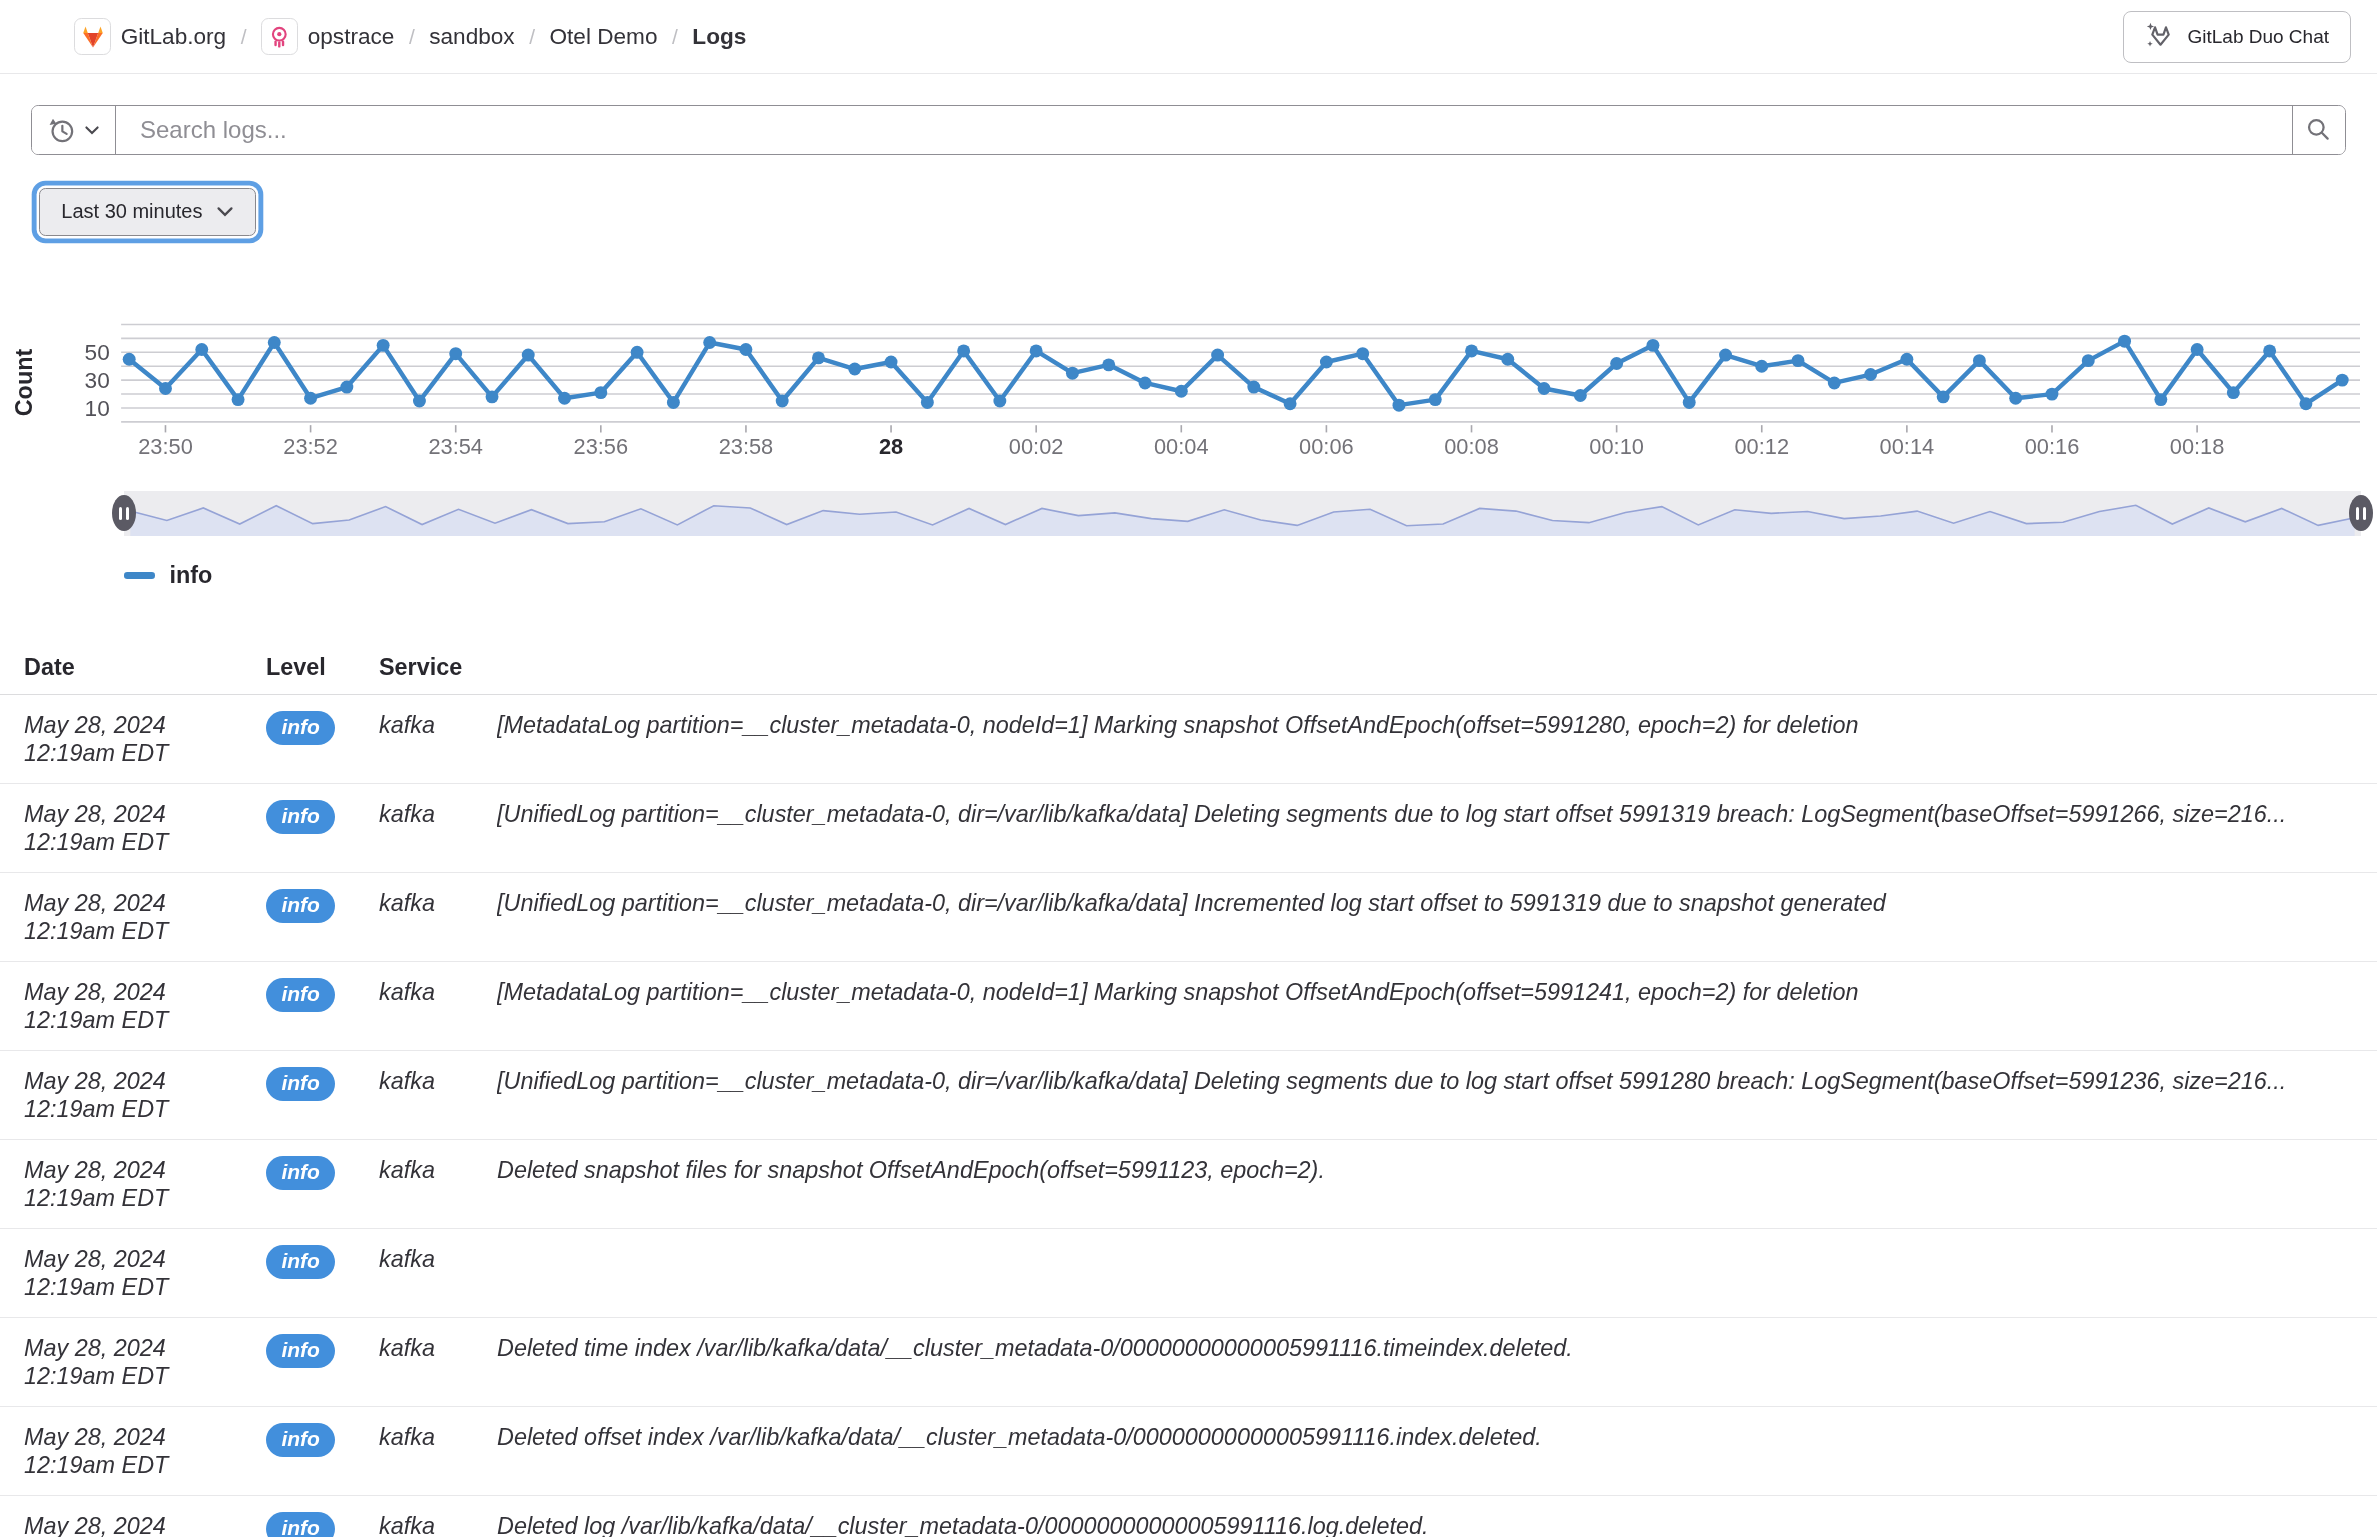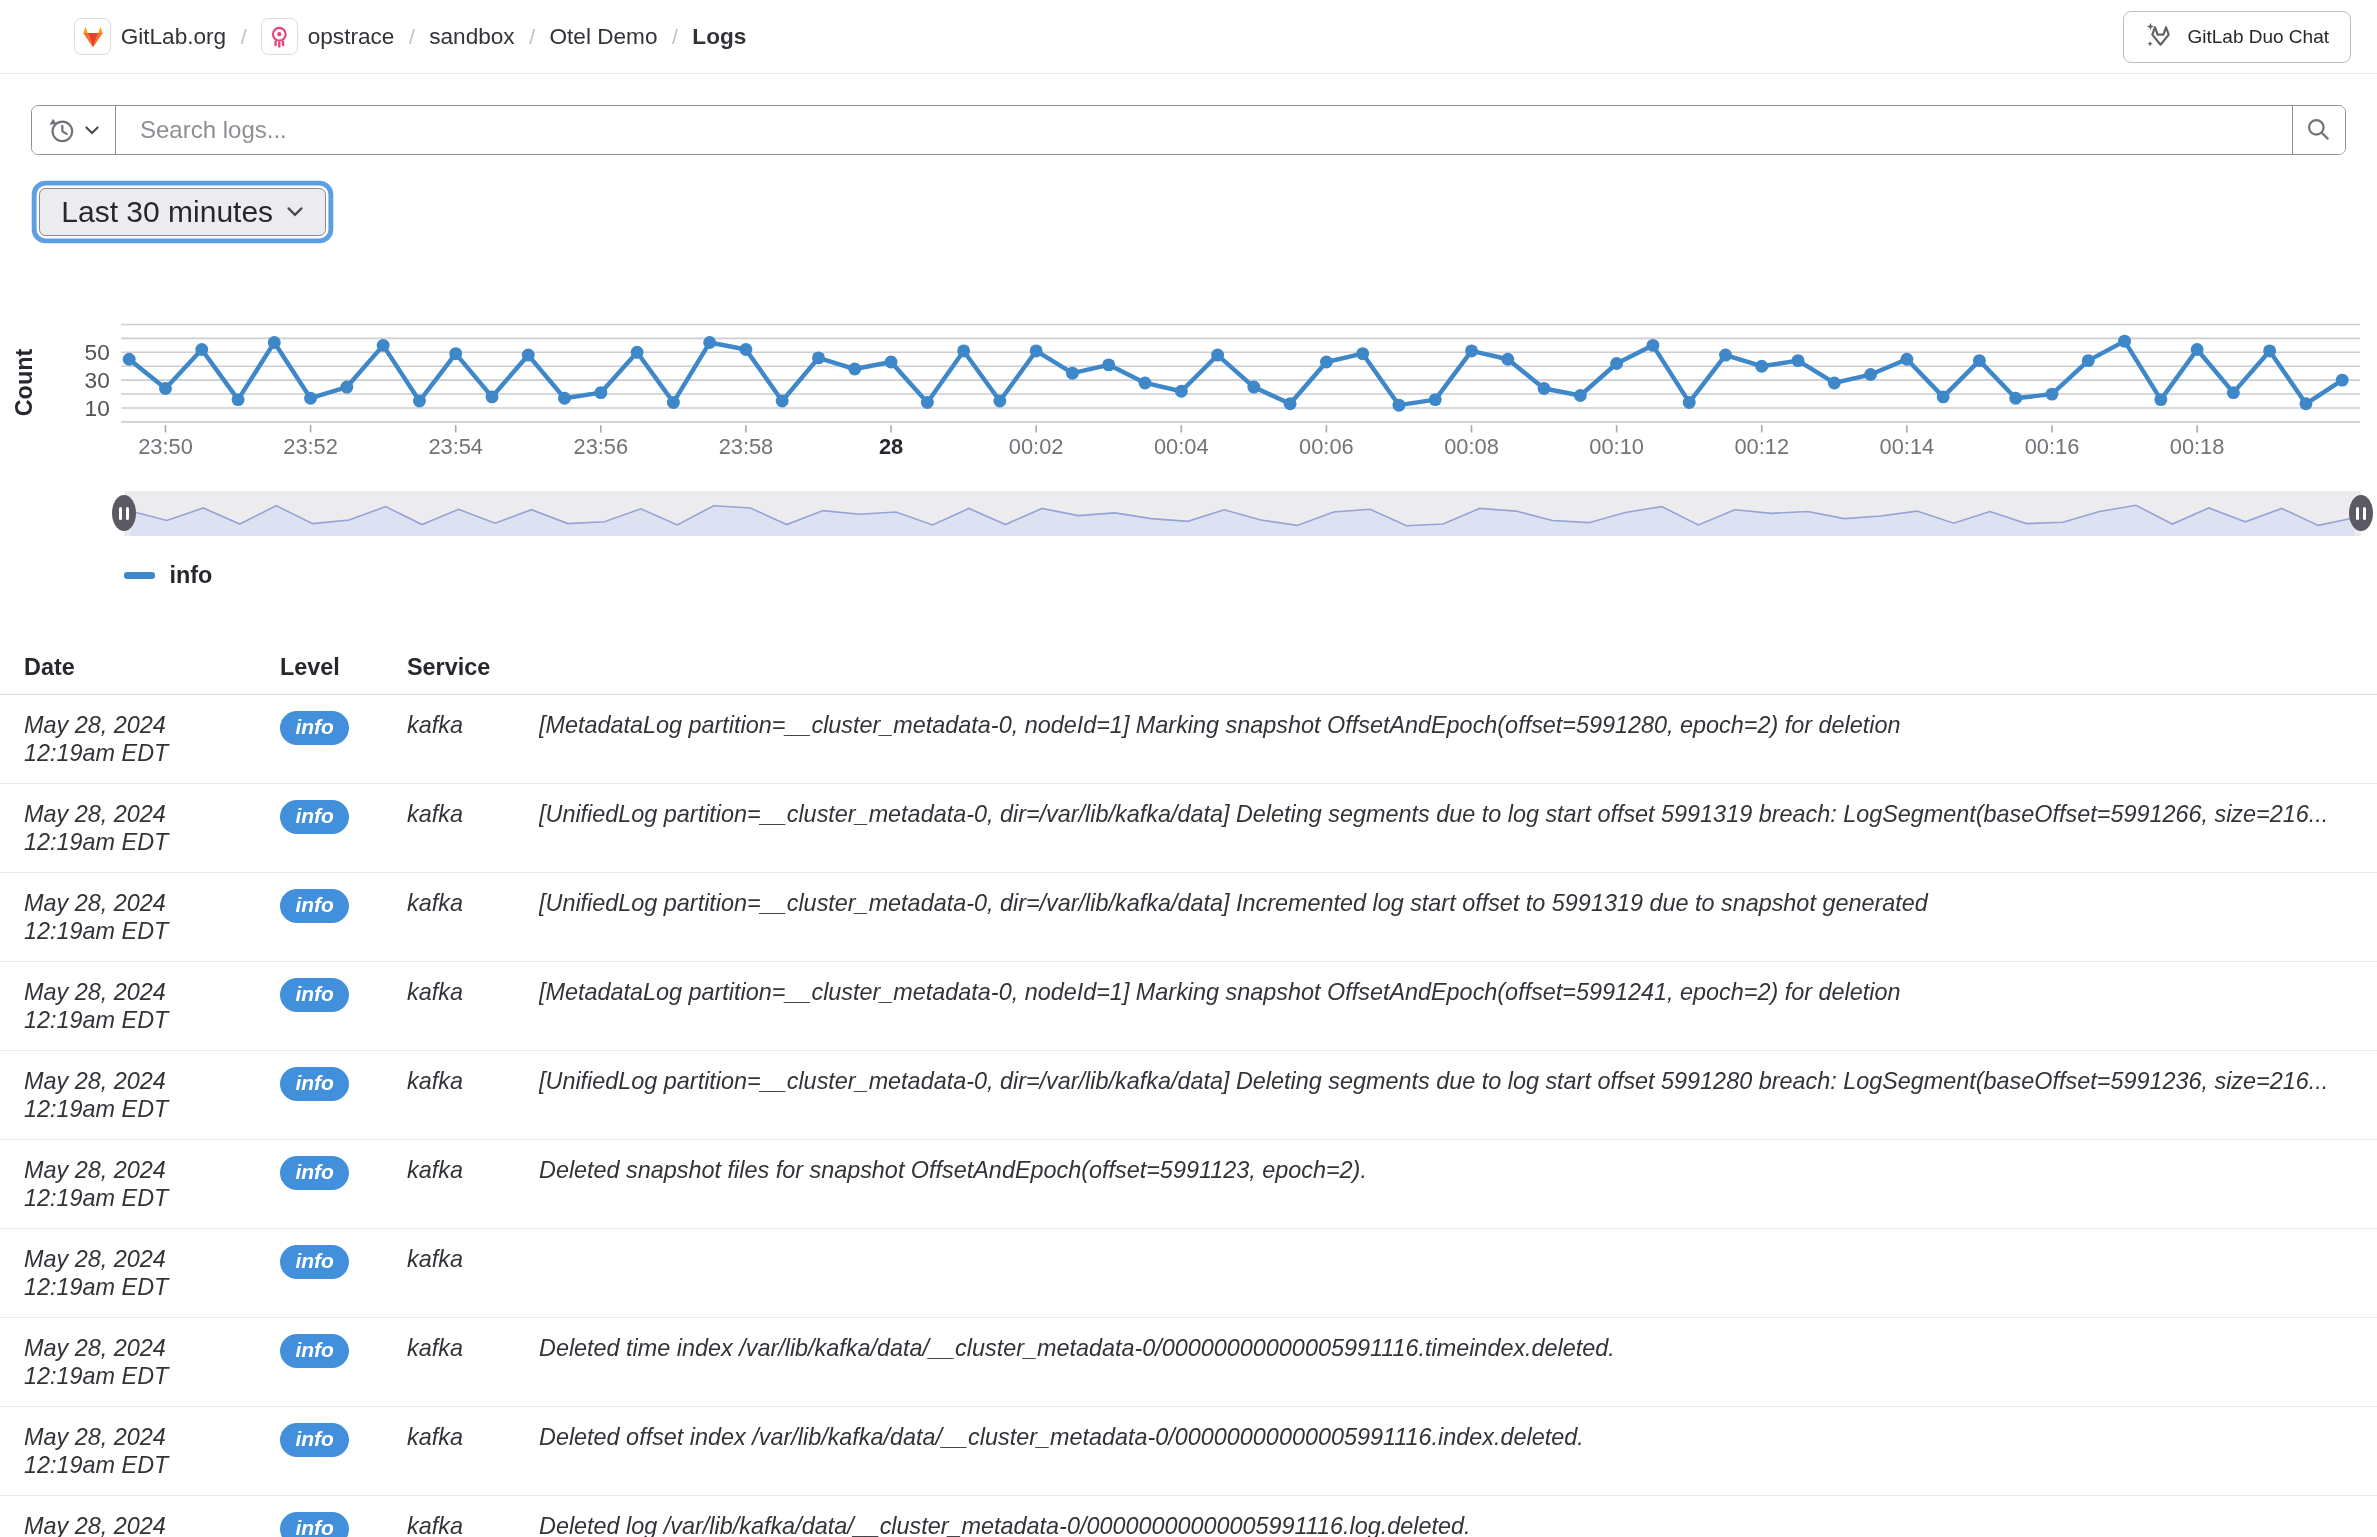--- a/index.html
+++ b/index.html
@@ -27,21 +27,21 @@
     gap:7.3px; border-right:1.6px solid #8f8e94; cursor:pointer; background:#fff; }
   .search-input { flex:1; border:none; outline:none; font-size:24px; padding:0 24px;
     color:#333238; background:#fff; }
   .search-input::placeholder { color:#8f8e94; }
   .search-btn-seg { width:53px; display:flex; align-items:center; justify-content:center;
     border-left:1.6px solid #8f8e94; cursor:pointer; background:#fff; }
 
   
   .time-row { margin:27.5px 0 0 32px; height:58px; display:flex; align-items:center; }
   .time-btn { display:flex; align-items:center; gap:13px; height:48px; padding:0 21px;
-    background:#ececef; border:1.6px solid #89888d; border-radius:6.5px; font-size:30px;
+    background:#ececef; border:1.6px solid #89888d; border-radius:6.5px; font-size:20px;
     color:#28272d; cursor:pointer;
     box-shadow:0 0 0 2.4px #ffffff, 0 0 0 7.3px #5e9fe4; margin-left:7.3px; }
 
   
   .chart-wrap { position:relative; height:372px; margin-top:8px; }
   .count-label { position:absolute; left:-32px; top:120px; width:113px; text-align:center;
     transform:rotate(-90deg); font-weight:700; font-size:23.4px; color:#28272d; }
   #chart-svg { position:absolute; left:71px; top:71px; }
   .brush { position:absolute; left:124px; top:242px; width:2237px; height:45px;
     background:#ececef; cursor:col-resize; }
@@ -51,21 +51,21 @@
     justify-content:center; gap:4px; cursor:ew-resize; }
   .brush-handle span { display:block; width:3.2px; height:13px; background:#fff; border-radius:1.6px; }
   .brush-handle.left { left:-12px; }
   .brush-handle.right { right:-12px; }
   .legend { position:absolute; left:124px; top:309px; display:flex; align-items:center; height:36px; }
   .legend-swatch { width:31px; height:6.5px; border-radius:3.2px; margin-right:14.5px; }
   .legend-label { font-weight:700; font-size:23.4px; color:#28272d; }
 
   
   .logtable { padding:21px 0 0 0; }
-  .thead, .trow { display:grid; grid-template-columns:242px 113px 118px 1fr; padding:0 24px;gap:14px; }
+  .thead, .trow { display:grid; grid-template-columns:242px 113px 118px 1fr; padding:0 24px; }
   .thead { align-items:center; height:53px; font-weight:700; font-size:23.4px; color:#28272d;
     border-bottom:1.6px solid #dcdcde; }
   .trow { min-height:80px; border-bottom:0.8px solid #e8e8ea; padding-top:16px; padding-bottom:16px; cursor:pointer;font-style:italic; }
   .tcell { font-size:23.4px; color:#333238; line-height:28px; }
   .tcell.date span { display:block; }
   .pill { display:inline-block; padding:4px 15.4px 6.5px 15.4px; border-radius:21px; color:#fff;
     font-size:21px; font-weight:700; line-height:24px; }
   .tcell.msg { white-space:nowrap; overflow:hidden; text-overflow:ellipsis; padding-right:4.8px; }
 </style>
 </head>

